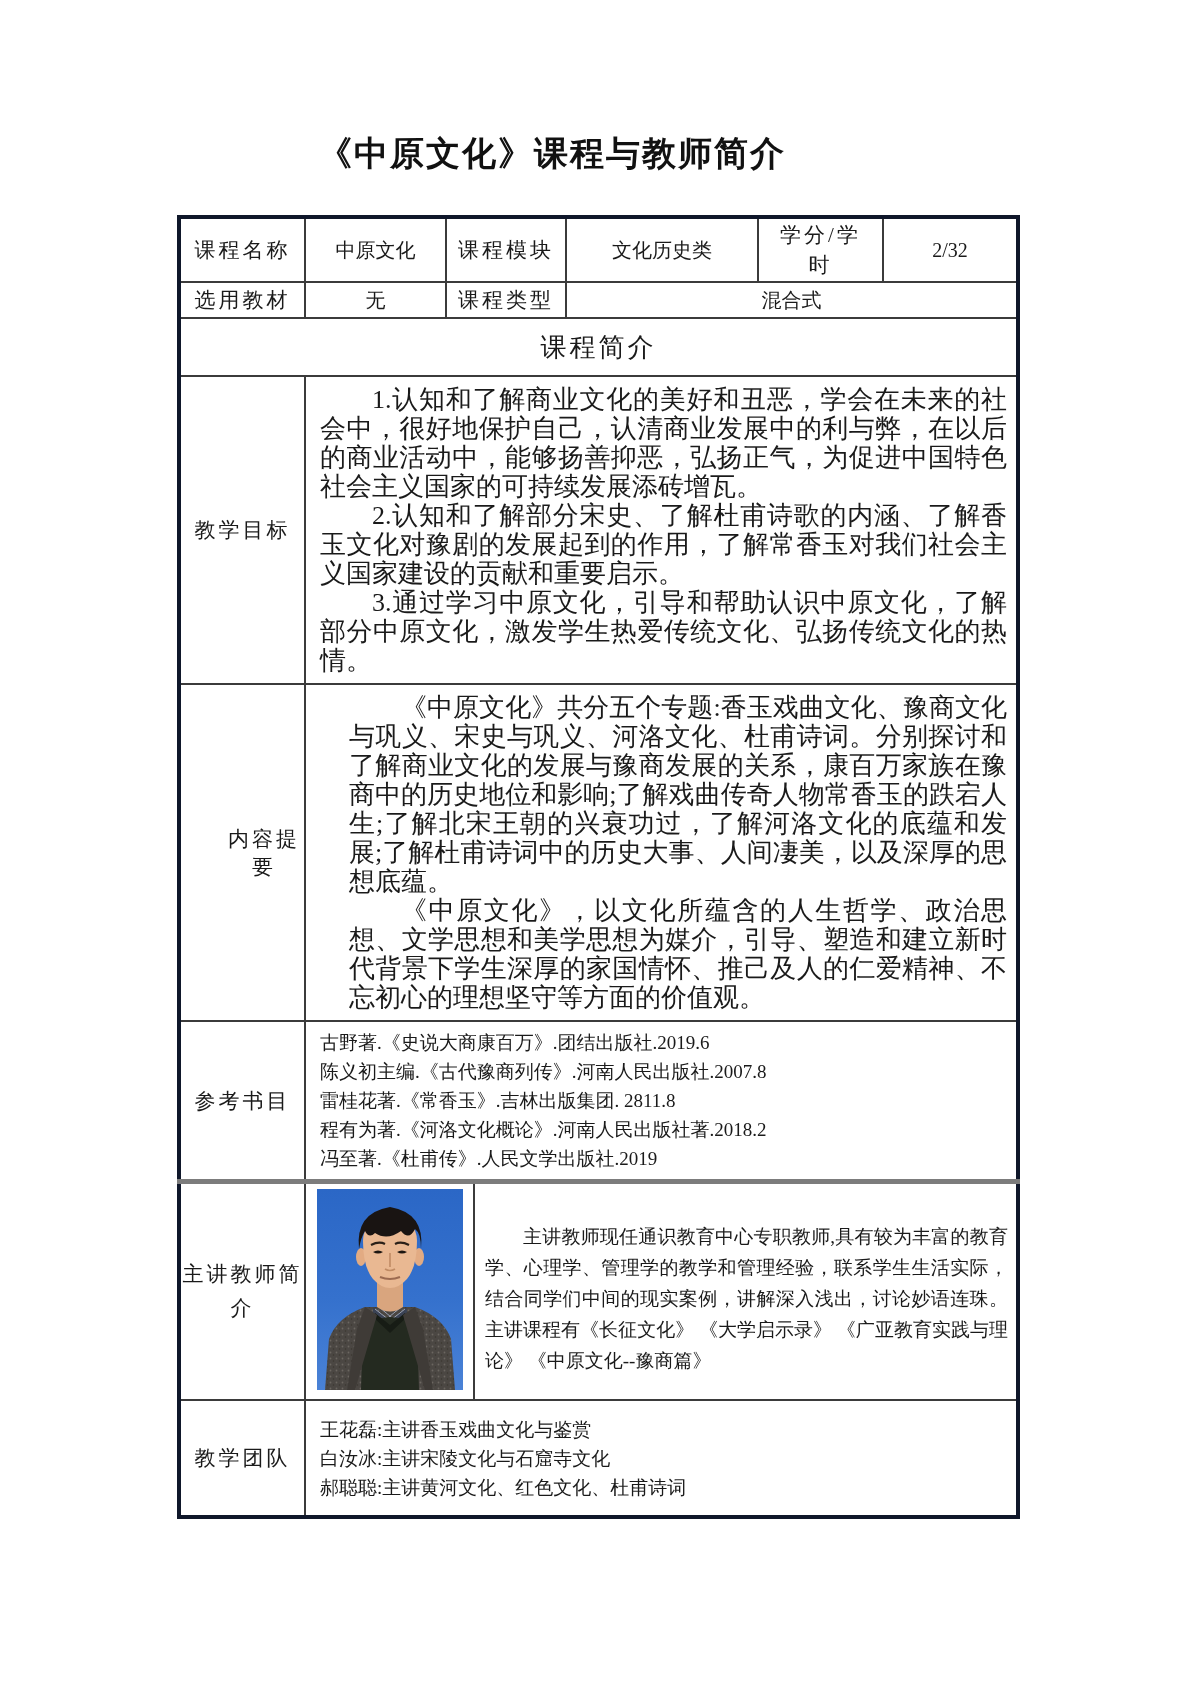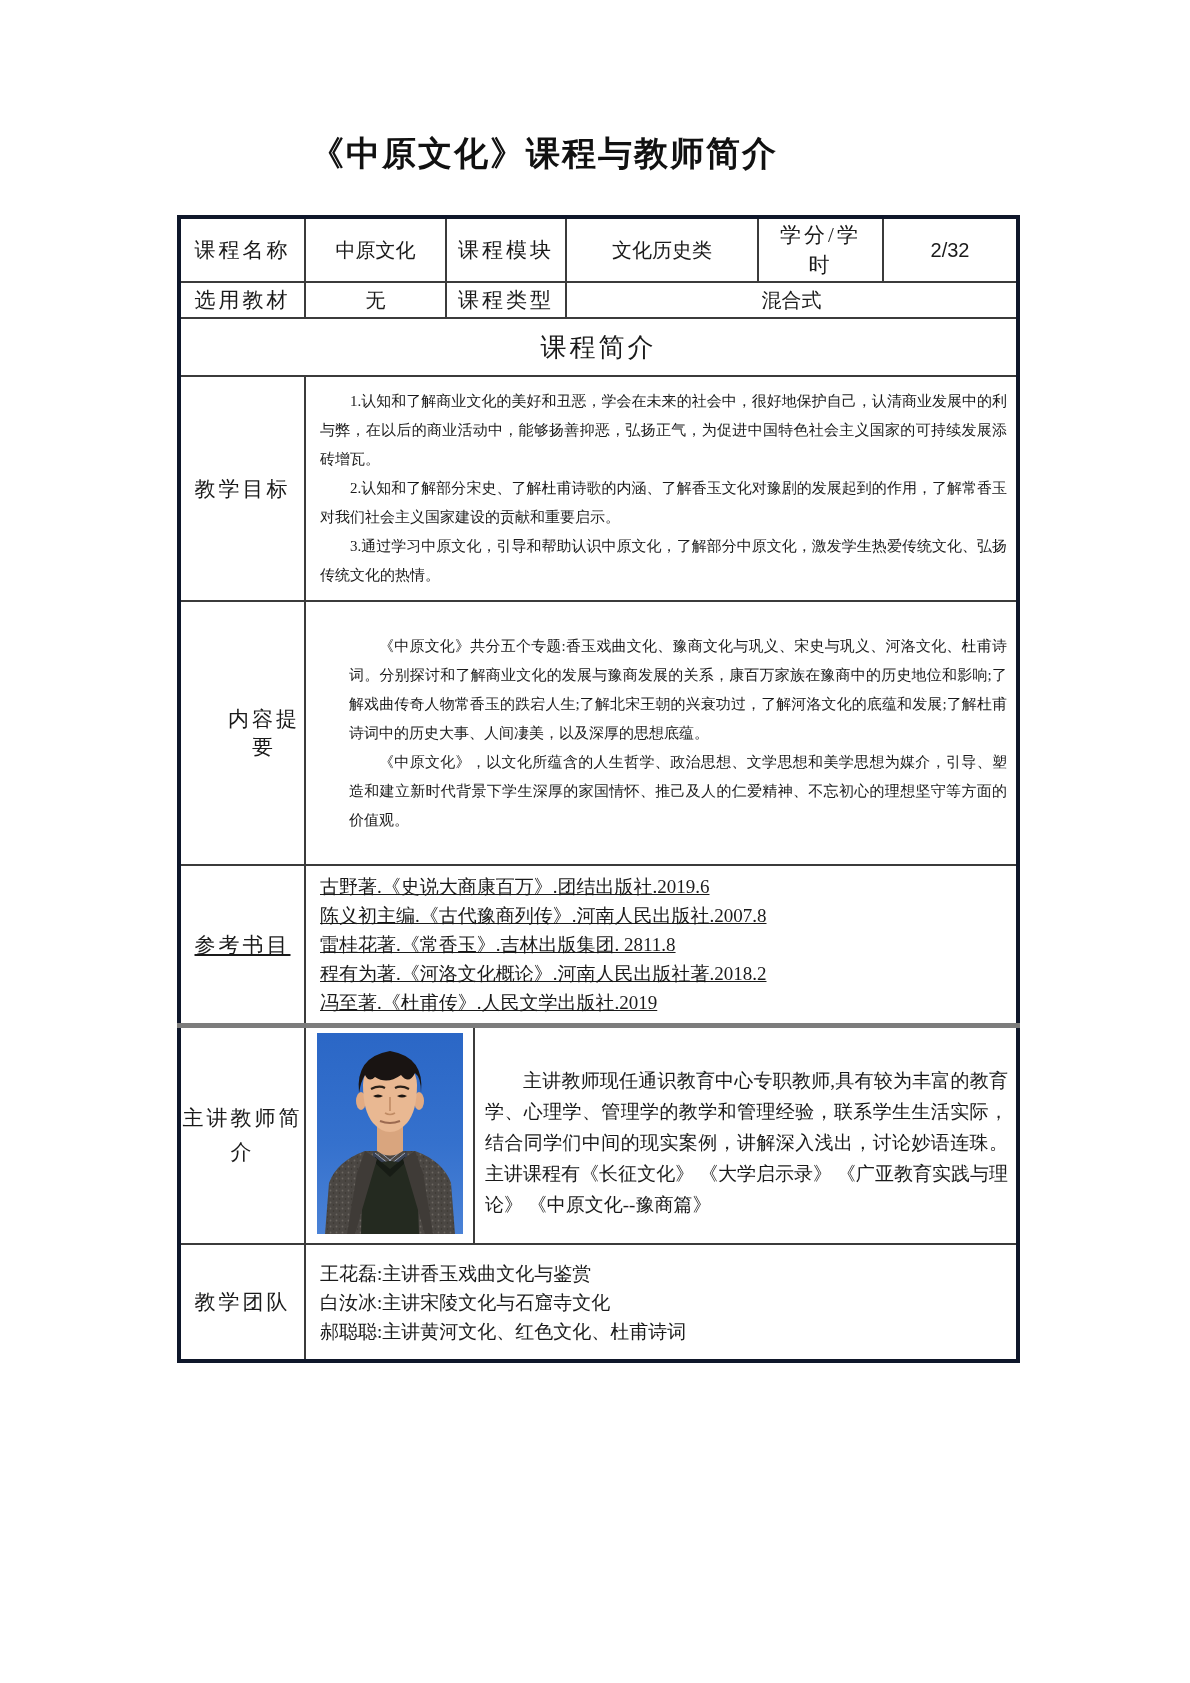--- a/index.html
+++ b/index.html
@@ -2,51 +2,51 @@
 <html><head>
 <meta charset="utf-8">
 <style>
   * { margin:0; padding:0; box-sizing:border-box; }
   html,body { background:#ffffff; }
   .page {
     position:relative; width:1190px; height:1683px; background:#ffffff;
     font-family:"Liberation Serif","DejaVu Serif",serif; color:#1a1a1a; overflow:hidden;
   }
   .doc-title {
-    position:absolute; top:131px; left:4px; width:1080px; text-align:center;
+    position:absolute; top:131px; left:12px; width:1080px; text-align:center;
     font-size:34px; font-weight:bold; letter-spacing:2px; color:#111;
   }
   table.info {
     position:absolute; left:177px; top:215px; width:841px;
     border-collapse:collapse; table-layout:fixed;
     border:4px solid #0f172a;
   }
   td { border:2px solid #3b3b3b; vertical-align:middle; overflow:hidden; }
   tr.sep > td { border-bottom:5px solid #7c7c7c; }
   .lab { text-align:center; font-size:21px; letter-spacing:3px; }
   .val { text-align:center; font-size:20px; }
-  .num { text-align:center; font-size:20px; font-family:Liberation Sans, sans-serif;margin-left:34px; }
+  .num { text-align:center; font-size:20px; font-family:Liberation Serif, serif;margin-left:34px; }
   .hdr { text-align:center; font-size:26px; letter-spacing:3px; }
   .credit-inner { width:88px; margin:0 auto; line-height:1.45; text-align:center; }
-  .body { font-size:15px; line-height:29px; padding:8px 9px 8px 14px; }
+  .body { font-size:26px; line-height:29px; padding:8px 9px 8px 14px; }
   .body p { text-align:justify; text-indent:2em; }
   .lines { font-size:19px; line-height:29px; padding:6px 8px 6px 14px; }
   .lines div { text-align:left; }
   .profile-text { font-size:19px; line-height:31px; padding:20px 8px 6px 10px; }
   .profile-text p { text-align:justify; text-indent:2em; }
   .photo-cell { text-align:center; padding:5px 0; }
   .photo-frame { display:inline-block; width:146px; height:201px; line-height:0; }
   
   tr.r1 > td { height:65px; }
   tr.r2 > td { height:36px; }
   tr.r3 > td { height:56px; }
   tr.r4 > td { height:58px; }
   tr.r5 > td { height:225px; }
   tr.r6 > td { height:264px;padding-left:43px; }
-  tr.r7 > td { height:155px;text-decoration:underline; }
+  tr.r7 > td { height:155px; }
   tr.r8 > td { height:64px; }
   tr.r9 > td { height:211px; }
   tr.r10 > td { height:117px; }
 </style>
 </head>
 <body>
 
 <div class="page">
 
   <div class="doc-title">《中原文化》课程与教师简介</div>

